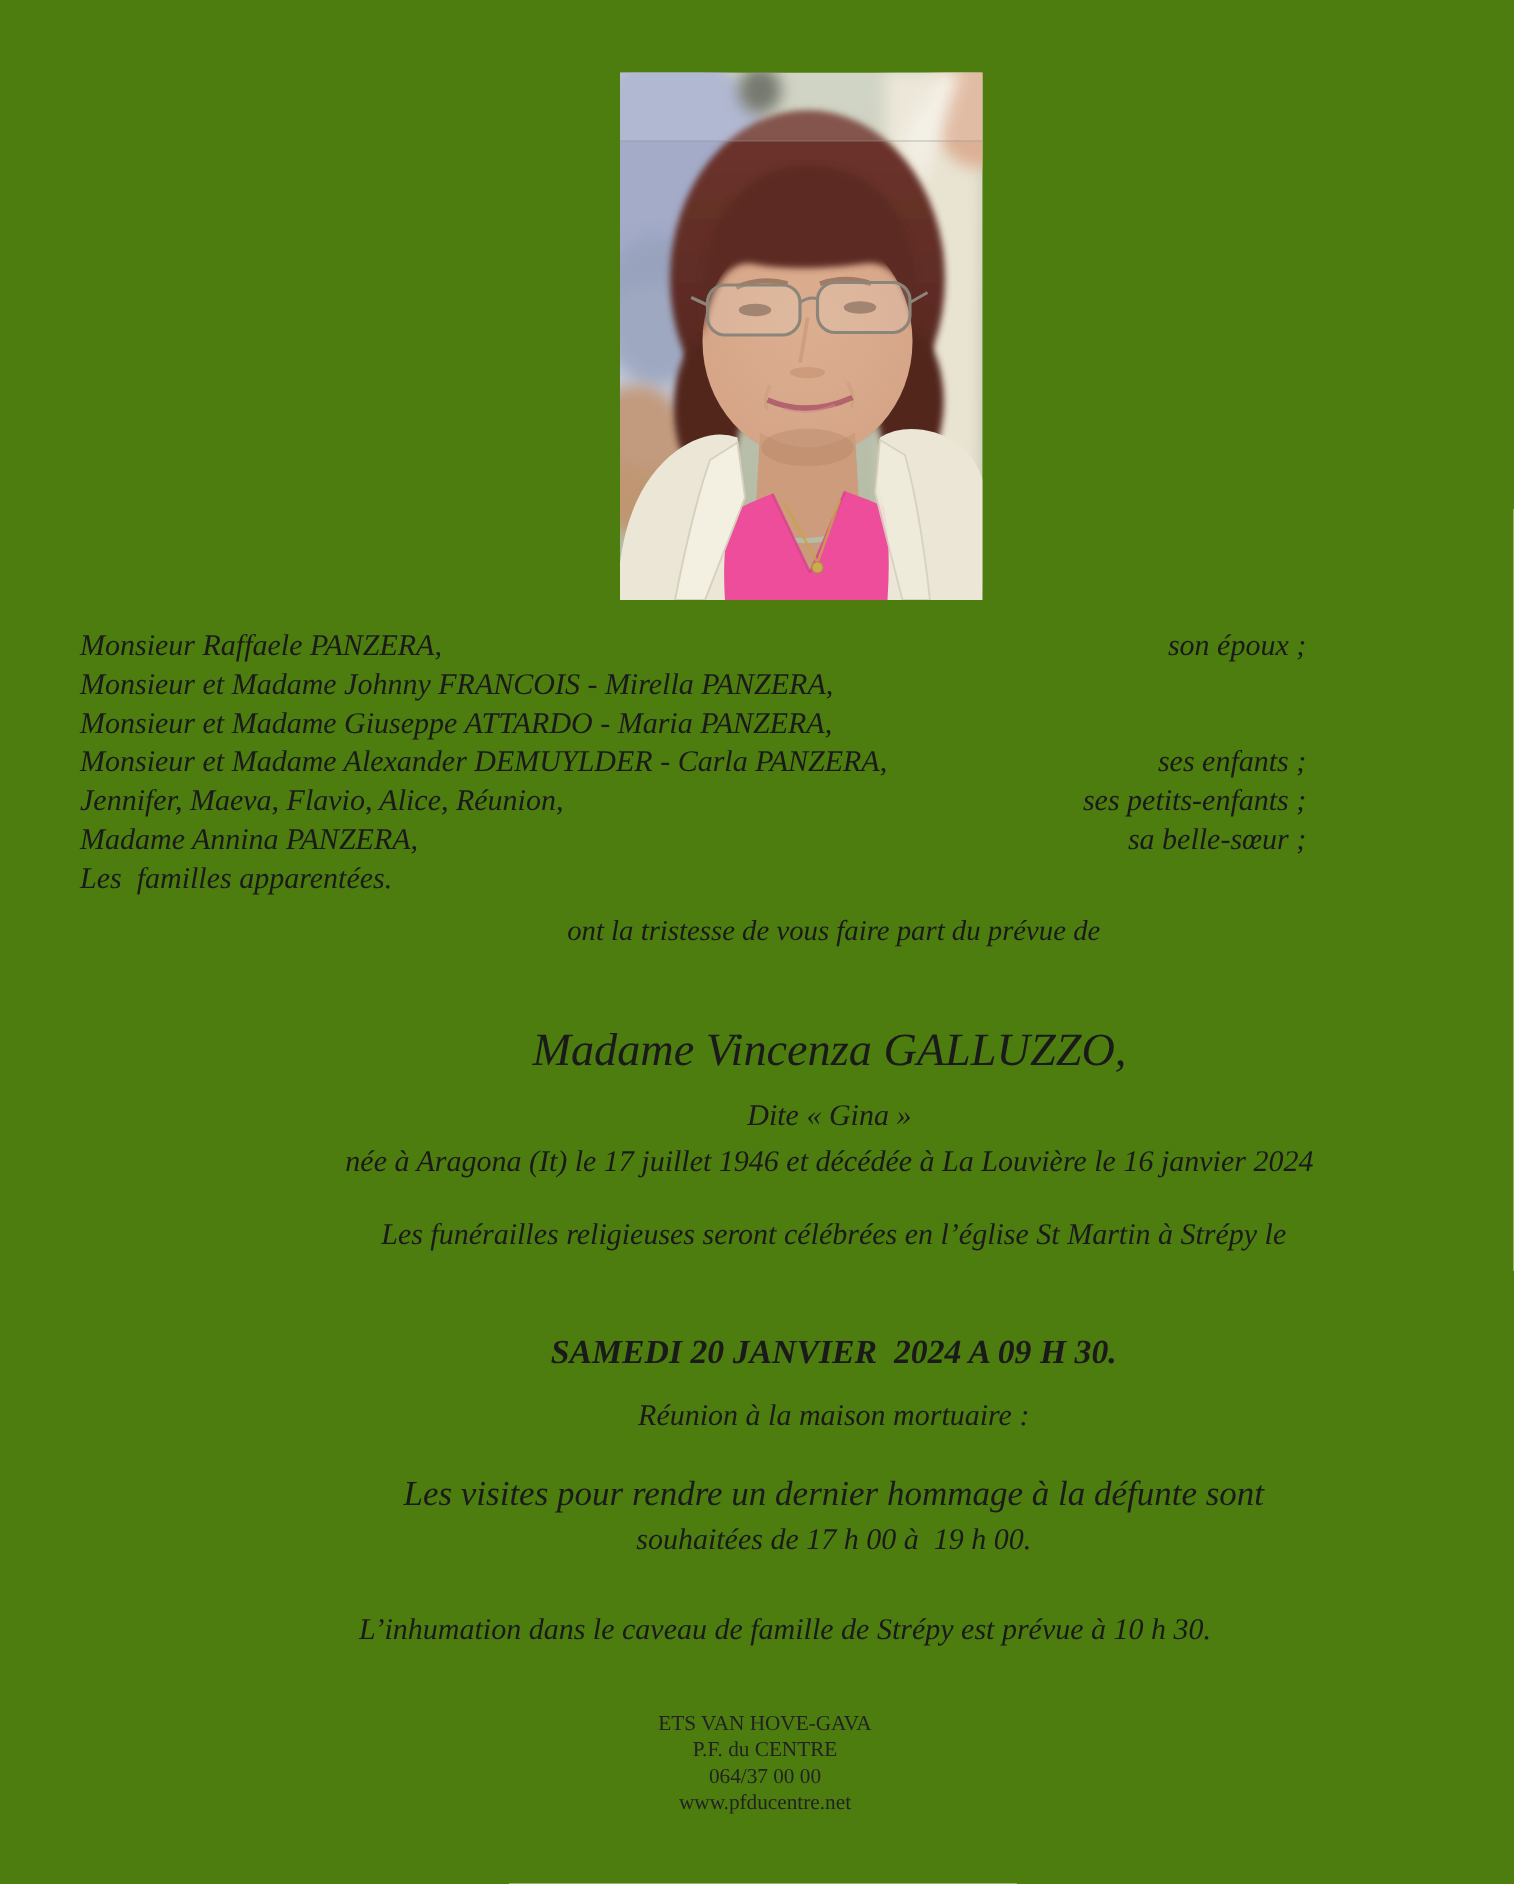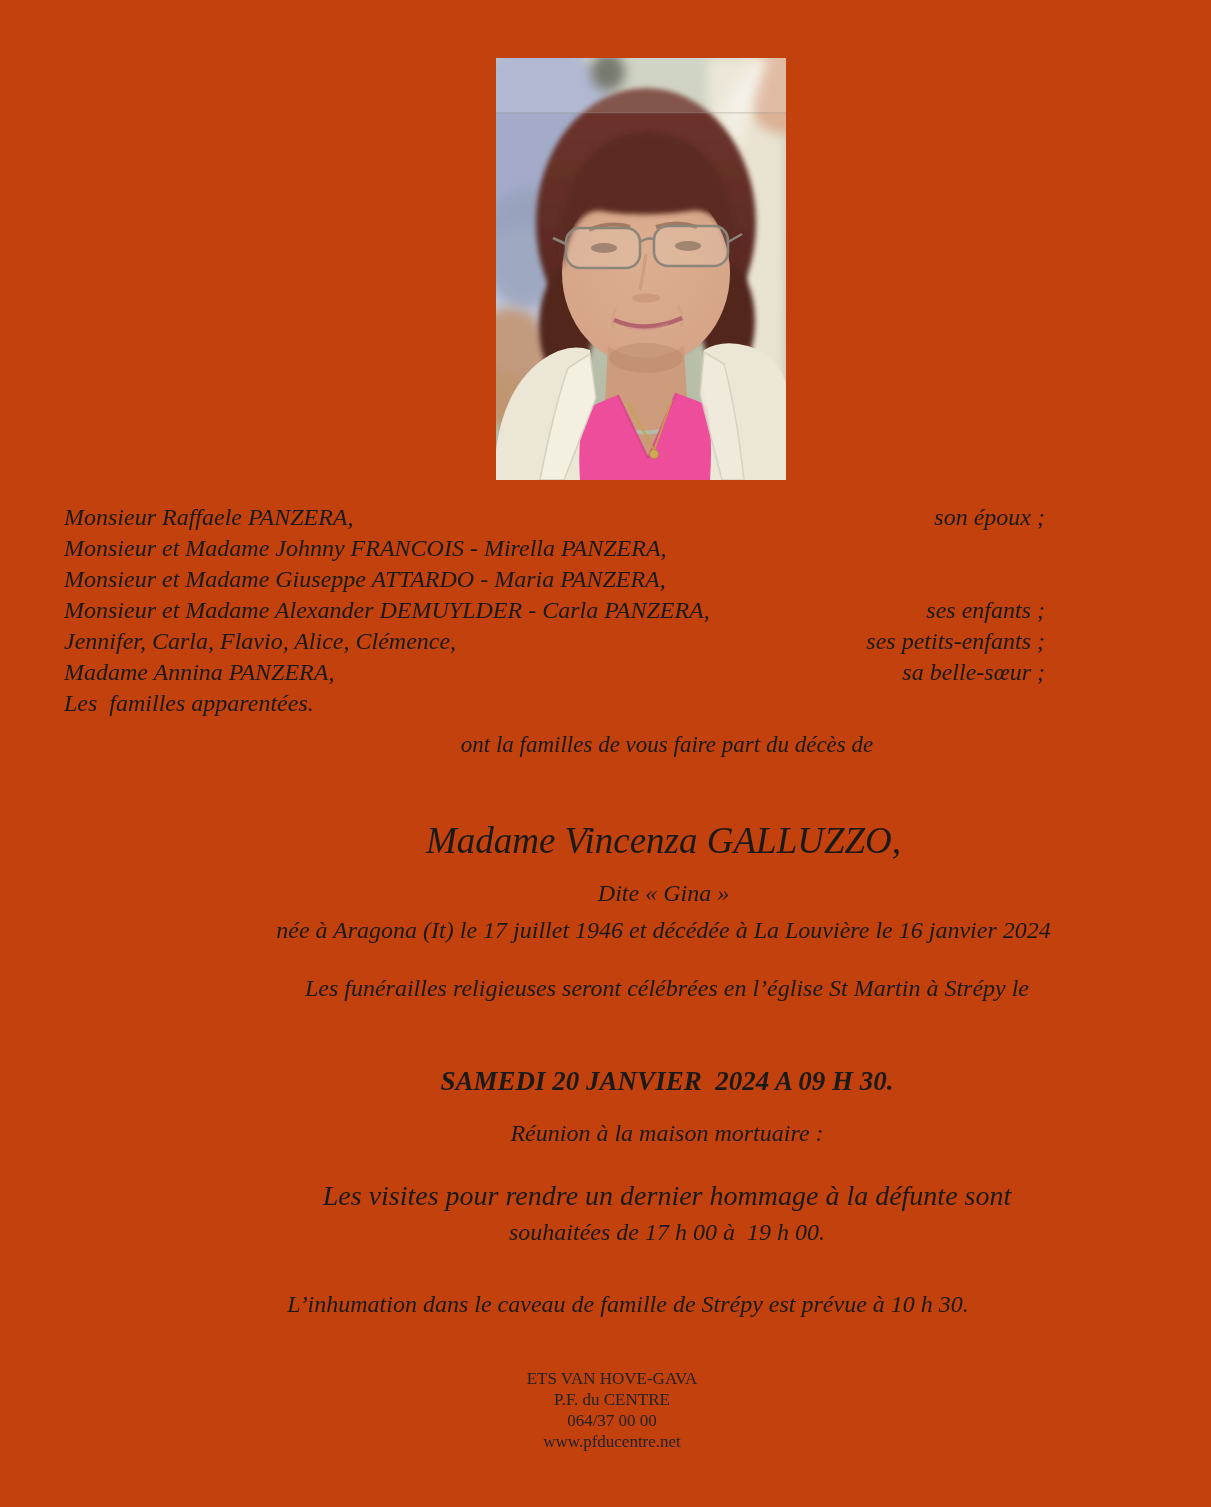--- a/index.html
+++ b/index.html
@@ -4,21 +4,21 @@
 <style>
   html, body {
     margin: 0;
     padding: 0;
     background: #ffffff;
   }
   .page {
     position: relative;
     width: 1211px;
     height: 1507px;
-    background: #c2410c;
+    background: #4d7c0f;
     overflow: hidden;
     font-family: "Liberation Serif", "DejaVu Serif", serif;
     font-style: italic;
     color: #1a1a1a;
   }
   .photo-wrap {
     margin: 58px 0 0 496px;
     width: 290px;
     height: 422px;
     line-height: 0;
@@ -173,34 +173,34 @@
     </div>
     <div class="frow">
       <span class="fname">Monsieur et Madame Giuseppe ATTARDO - Maria PANZERA,</span>
       <span class="frel"></span>
     </div>
     <div class="frow">
       <span class="fname">Monsieur et Madame Alexander DEMUYLDER - Carla PANZERA,</span>
       <span class="frel">ses enfants ;</span>
     </div>
     <div class="frow">
-      <span class="fname">Jennifer, Carla, Flavio, Alice, Clémence,</span>
+      <span class="fname">Jennifer, Maeva, Flavio, Alice, Réunion,</span>
       <span class="frel">ses petits-enfants ;</span>
     </div>
     <div class="frow">
       <span class="fname">Madame Annina PANZERA,</span>
       <span class="frel">sa belle-sœur ;</span>
     </div>
     <div class="frow">
       <span class="fname">Les  familles apparentées.</span>
       <span class="frel"></span>
     </div>
   </section>
 
-  <p class="center groupB intro">ont la familles de vous faire part du décès de</p>
+  <p class="center groupB intro">ont la tristesse de vous faire part du prévue de</p>
 
   <h1 class="center groupA name">Madame Vincenza GALLUZZO,</h1>
   <p class="center groupA nick">Dite « Gina »</p>
   <p class="center groupA dates">née à Aragona (It) le 17 juillet 1946 et décédée à La Louvière le 16 janvier 2024</p>
 
   <p class="center groupB funintro">Les funérailles religieuses seront célébrées en l’église St Martin à Strépy le</p>
 
   <p class="center groupB datetime">SAMEDI 20 JANVIER  2024 A 09 H 30.</p>
   <p class="center groupB meeting">Réunion à la maison mortuaire :</p>
 

